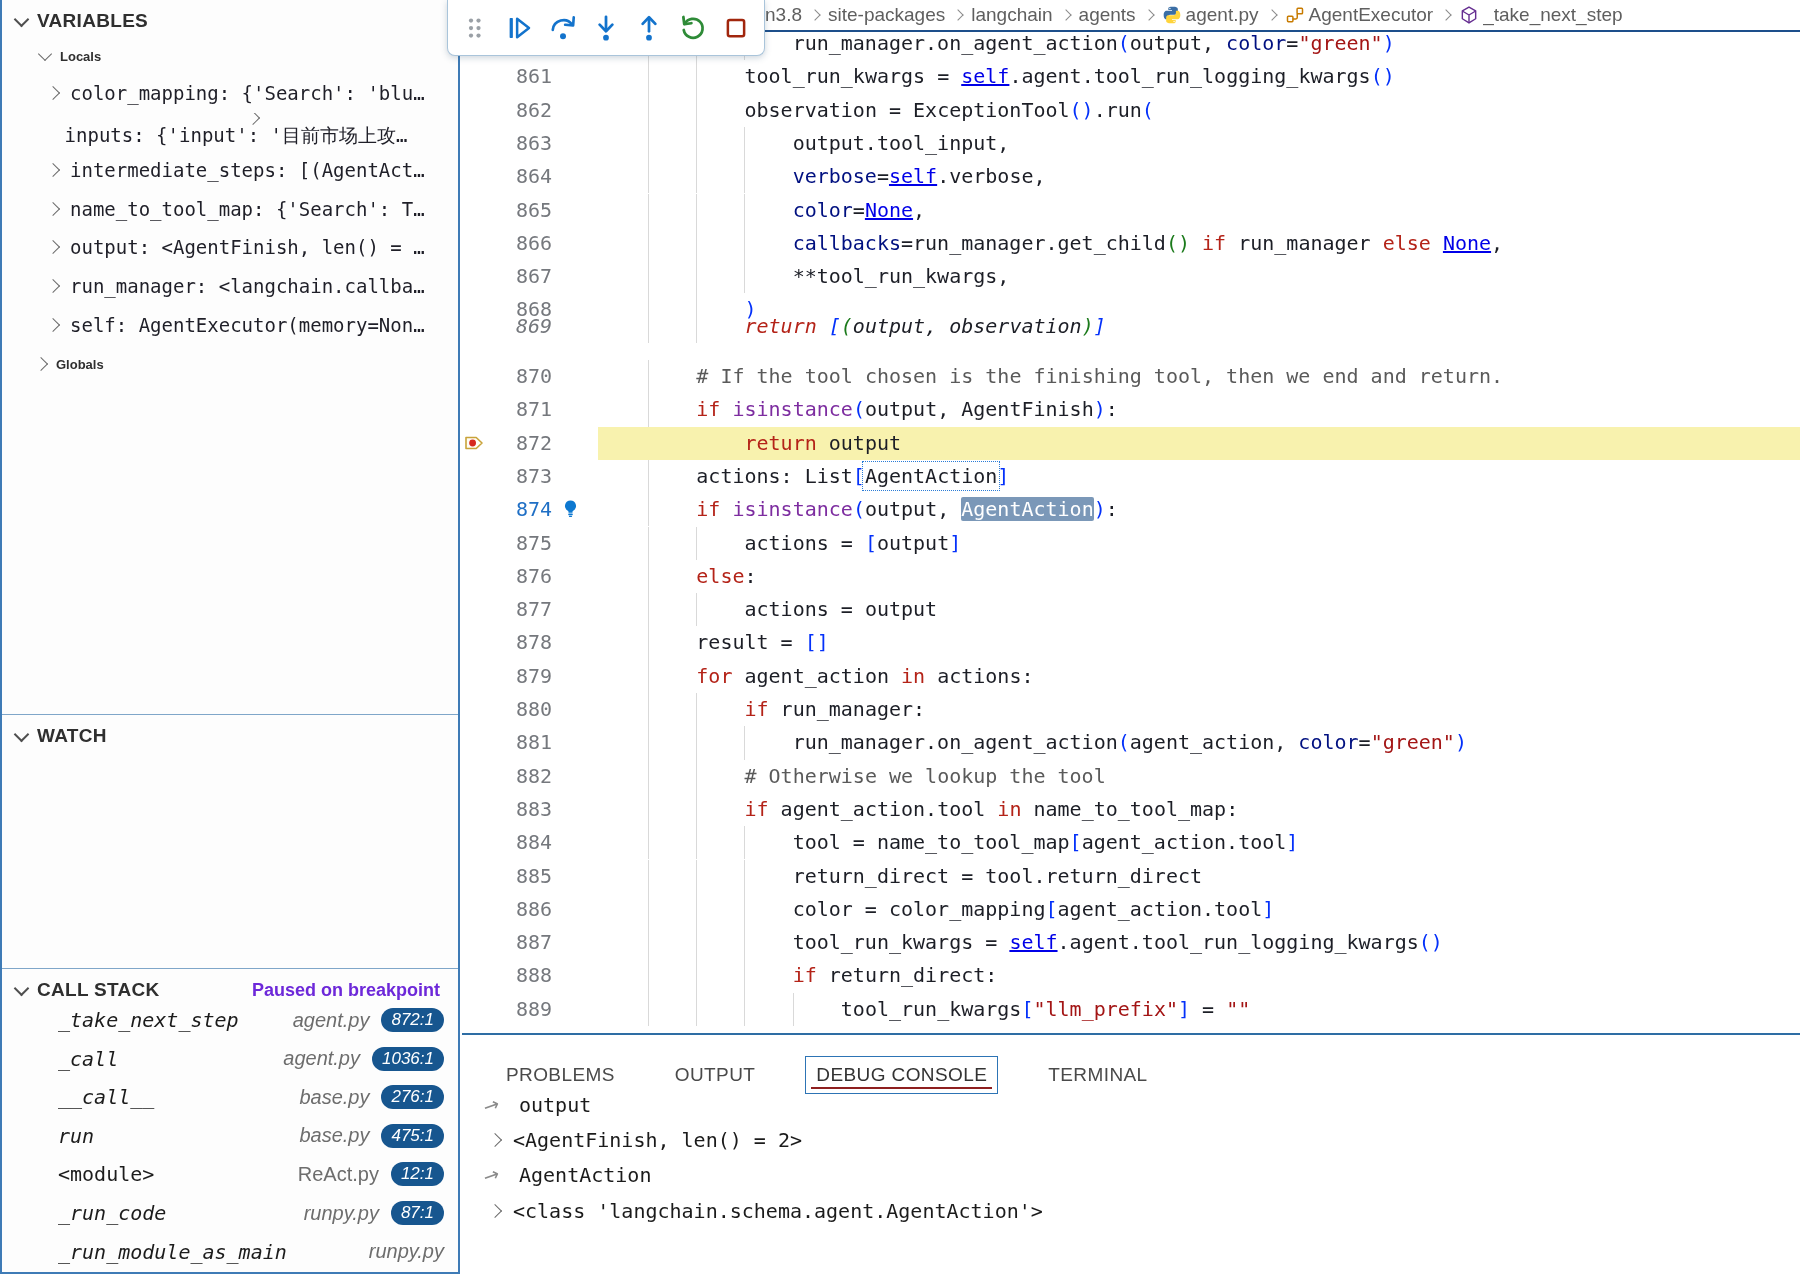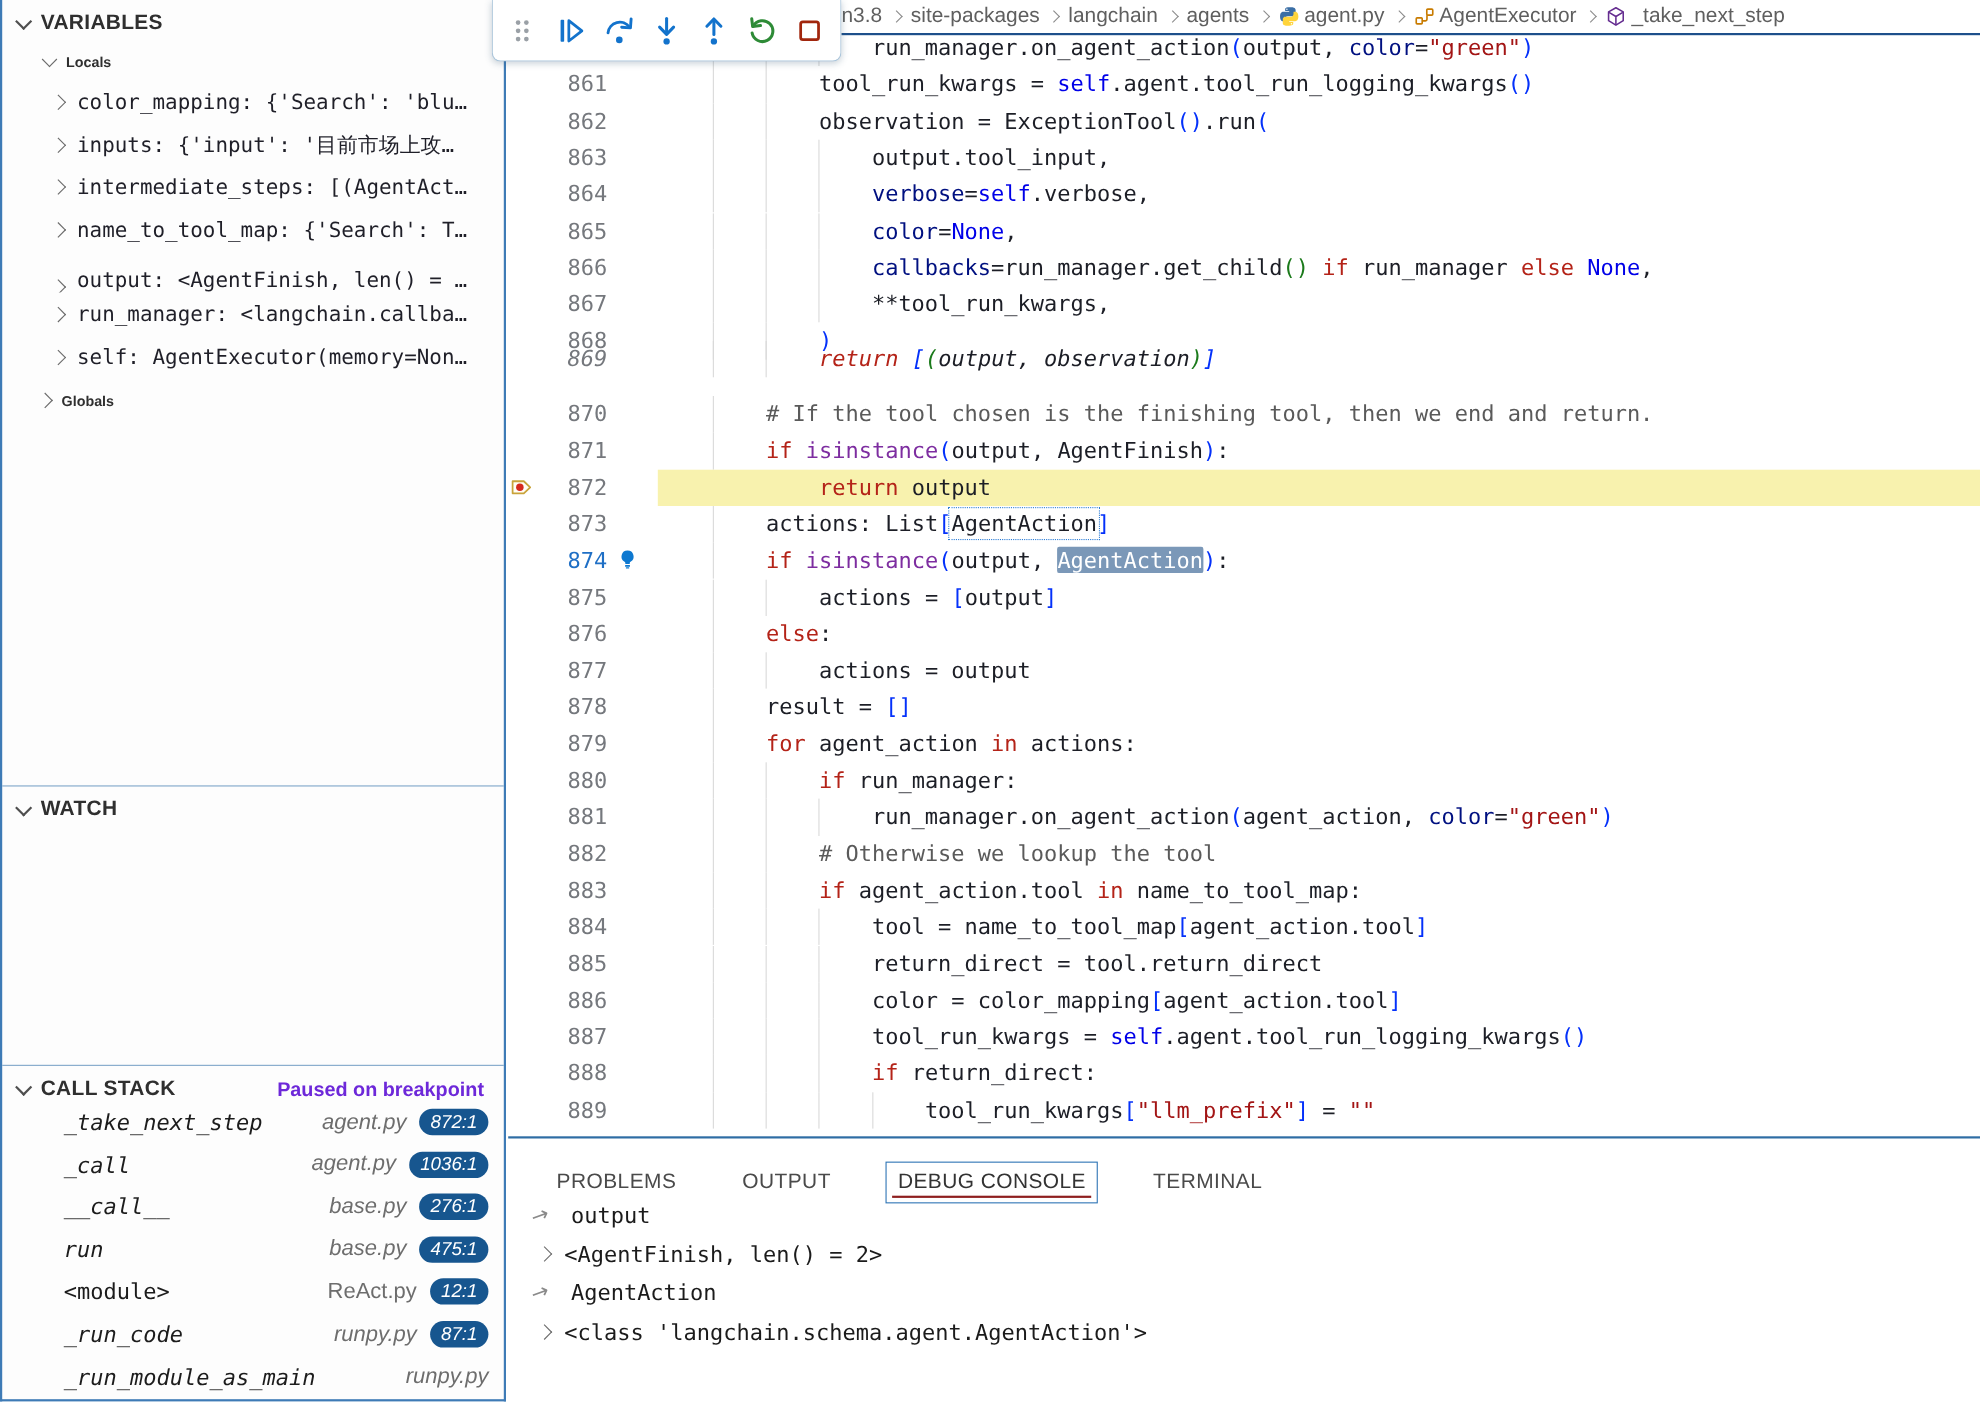--- a/index.html
+++ b/index.html
@@ -50,21 +50,21 @@
   .cur-bg{position:absolute;left:136px;right:0;top:0;bottom:0;background:var(--curline);}
   .guide{position:absolute;top:0;bottom:0;border-left:1px solid #d9d9d9;}
   .lnum{position:absolute;left:18px;width:72px;text-align:right;font-family:"DejaVu Sans Mono",monospace;
         font-size:20px;line-height:33.3px;color:#75787d;}
   .lnum.active{color:#1f6fc5;}
   .ltext{position:absolute;left:138px;top:0;font-family:"DejaVu Sans Mono",monospace;font-size:20px;
          line-height:33.3px;white-space:pre;color:#1c1e26;}
   .glyph{position:absolute;left:1px;top:5px;width:22px;height:22px;}
   .bulb{position:absolute;left:99px;top:6px;width:19px;height:21px;}
   .tk-k{color:var(--kw);} .tk-s{color:var(--str);} .tk-b{color:var(--builtin);}
-  .tk-u{color:var(--bluekw);} .tk-c{color:var(--comment);} .tk-n{color:var(--kwarg);}
+  .tk-u{color:var(--bluekw);text-decoration:underline;} .tk-c{color:var(--comment);} .tk-n{color:var(--kwarg);}
   .tk-p1{color:var(--br1);} .tk-p2{color:var(--br2);}
   .tk-sel{background:var(--selbg);color:#fff;border-radius:2px;}
   .tk-occ{outline:1px dotted #2b7cd6;outline-offset:2px;}
 
   
   .dtoolbar{position:absolute;left:447px;top:0;width:318px;height:56px;background:#fff;z-index:10;
             border:1px solid #a9c4da;border-top:none;border-radius:0 0 8px 8px;
             box-shadow:0 2px 6px rgba(60,90,120,.25);display:flex;align-items:center;justify-content:space-around;padding:0 6px;box-sizing:border-box;}
   .tb-icon{width:32px;height:32px;display:inline-flex;align-items:center;justify-content:center;}
   .tb-icon svg{width:30px;height:30px;}
@@ -94,33 +94,33 @@
       </div>
       <div class="subhead" style="top:39px;">
         <span class="chev down lite"></span>
         <span class="lbl">Locals</span>
       </div>
       <div id="var-rows">
           <div class="var-row" style="top: 74px;">
             <span class="chev right lite"></span>
             <span class="txt">color_mapping: {'Search': 'blu…</span>
           </div>
-          <div class="var-row" style="top: 112.6px;">
+          <div class="var-row" style="top: 112.6px; flex-direction: column;">
             <span class="chev right lite"></span>
             <span class="txt">inputs: {'input': '目前市场上攻…</span>
           </div>
           <div class="var-row" style="top: 151.2px;">
             <span class="chev right lite"></span>
             <span class="txt">intermediate_steps: [(AgentAct…</span>
           </div>
           <div class="var-row" style="top: 189.8px;">
             <span class="chev right lite"></span>
             <span class="txt">name_to_tool_map: {'Search': T…</span>
           </div>
-          <div class="var-row" style="top: 228.4px; align-items: flex-end;">
+          <div class="var-row" style="top: 228.4px;">
             <span class="chev right lite"></span>
             <span class="txt">output: &lt;AgentFinish, len() = …</span>
           </div>
           <div class="var-row" style="top: 267px;">
             <span class="chev right lite"></span>
             <span class="txt">run_manager: &lt;langchain.callba…</span>
           </div>
           <div class="var-row" style="top: 305.6px;">
             <span class="chev right lite"></span>
             <span class="txt">self: AgentExecutor(memory=Non…</span>

